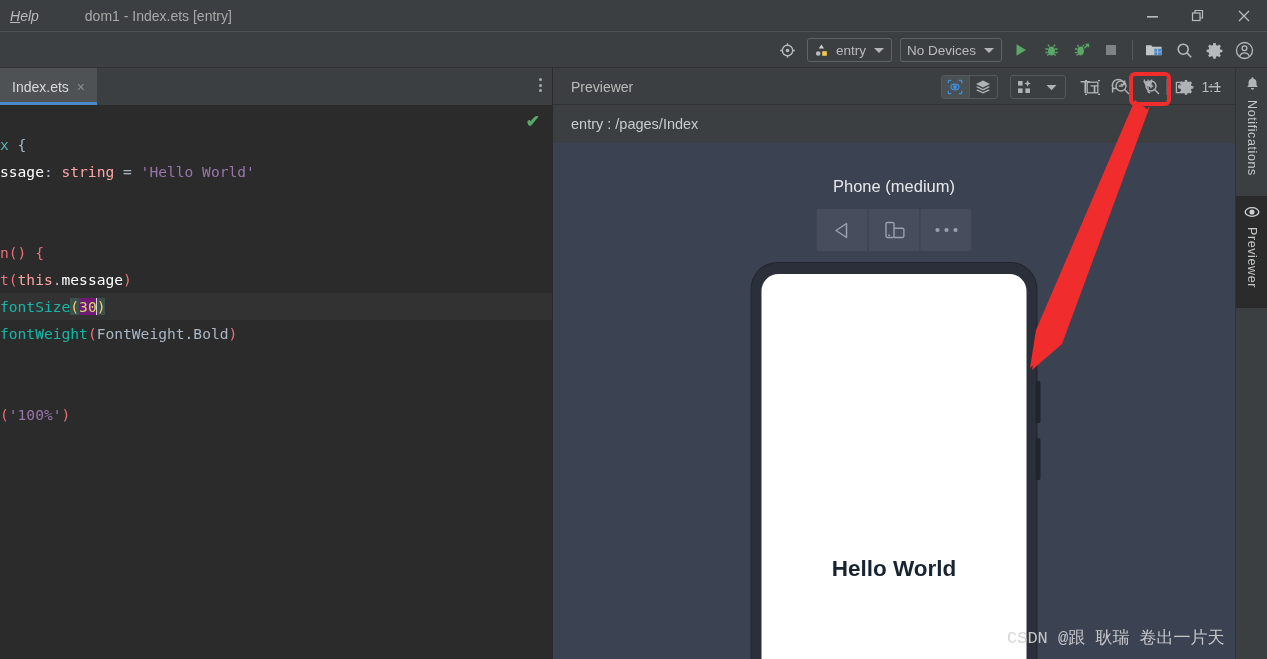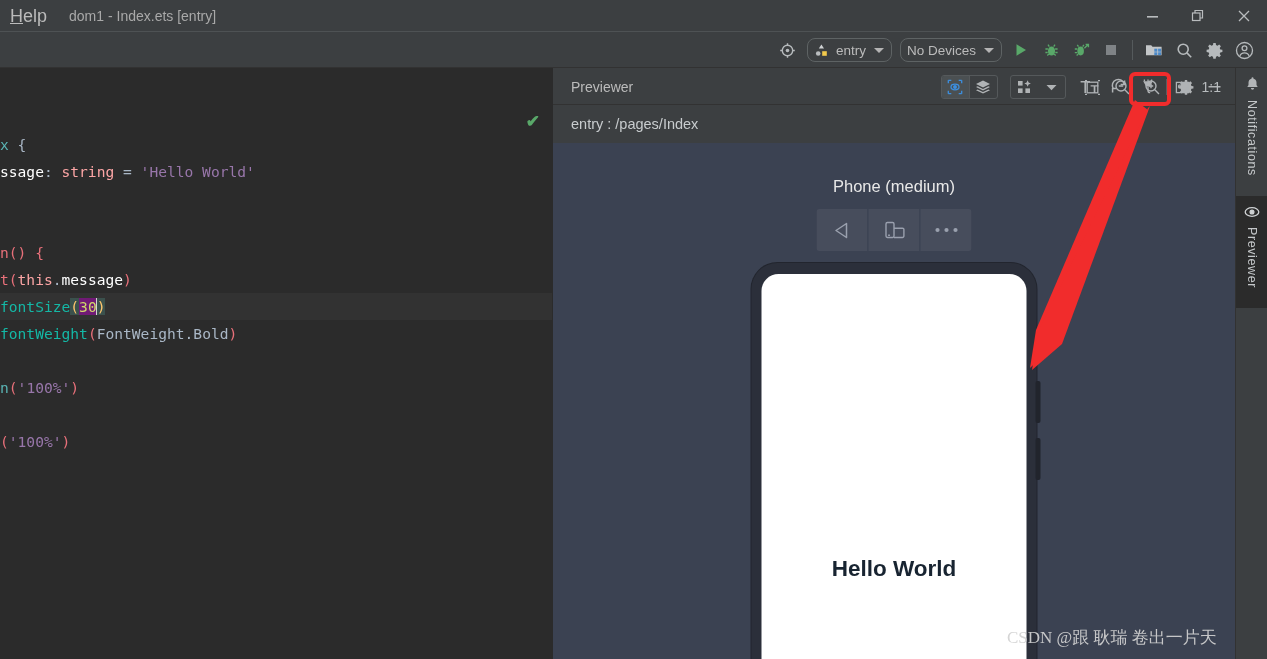--- a/index.html
+++ b/index.html
@@ -13,26 +13,27 @@
   #app { position: relative; width: 1267px; height: 659px; }
 
   
   .titlebar {
     position: absolute; left: 0; top: 0; width: 1267px; height: 32px;
     background: #3c3f41;
     display: flex; align-items: center;
   }
   .menu-area { display: flex; align-items: center; height: 32px; padding-left: 0px; }
   .menu-item {
-    color: #bbbbbb; font-size: 18px; padding: 3px 10px; line-height: 18px;
+    color: #bbbbbb; font-size: 14px; padding: 3px 10px; line-height: 18px;
     white-space: nowrap;
+    font-style: italic;
   }
   .menu-item .mn { text-decoration: underline; }
   .win-title {
-    color: #a9a9a9; font-size: 14px; margin-left: 12px; white-space: nowrap;
+    color: #a9a9a9; font-size: 14px; margin-left: 36px; white-space: nowrap;
   }
   .win-controls {
     position: absolute; right: 0; top: 0; height: 32px;
     display: flex; align-items: center;
   }
   .win-btn {
     width: 46px; height: 32px; display: flex; align-items: center; justify-content: center;
     color: #c0c0c0;
   }
   .win-btn svg { display: block; }
@@ -46,21 +47,21 @@
     position: absolute; left: 0; top: 32px; width: 1267px; height: 36px;
     background: #3c3f41;
     display: flex; align-items: center; justify-content: flex-end;
     padding-right: 8px;
   }
   .tb-icon {
     width: 30px; height: 28px; display: flex; align-items: center; justify-content: center;
     color: #aeb2b5;
   }
   .combo {
-    height: 24px; border: 1px solid #5e6364; border-radius: 8px;
+    height: 24px; border: 1px solid #5e6364; border-radius: 3px;
     display: flex; align-items: center; gap: 6px;
     padding: 0 7px 0 6px; margin: 0 4px;
     color: #bbbbbb; font-size: 13.5px; white-space: nowrap;
   }
   .combo .caret {
     width: 0; height: 0;
     border-left: 5px solid transparent; border-right: 5px solid transparent;
     border-top: 5px solid #b4b4b4; margin-left: 2px;
   }
   .tb-divider { width: 1px; height: 20px; background: #555a5c; margin: 0 6px; }
@@ -246,21 +247,21 @@
     margin-top: 5px; color: #c4c7c9; white-space: nowrap;
   }
 
   
   .annot { position: absolute; left: 0; top: 0; width: 1267px; height: 659px; pointer-events: none; }
 
   
   .watermark {
     position: absolute; left: 1007px; top: 626px;
     color: #d2d2d2; font-size: 17px; white-space: nowrap;
-    font-family: Liberation Serif, serif;
+    font-family: Liberation Mono, monospace;
     opacity: 0.92;
   }
 </style>
 </head>
 <body>
 
 <div id="app">
 
   <div class="titlebar">
     <div class="menu-area">
@@ -365,34 +366,45 @@
       <svg width="19" height="19" viewBox="0 0 19 19" fill="none" stroke="#b6babc" stroke-width="1.3">
         <circle cx="9.5" cy="9.5" r="8"></circle>
           <circle cx="9.5" cy="7.3" r="2.4"></circle>
         <path d="M4.7 15.4c.7-2.3 2.6-3.6 4.8-3.6s4.1 1.3 4.8 3.6"></path>
       </svg>
     </div>
   </div>
   <div class="toolbar-sep-line"></div>
 
   <div class="editor-pane">
+    <div class="tabs-row">
+      <div class="tab">
+        <span>Index.ets</span>
+        <span class="tab-close">×</span>
+        <span class="tab-underline"></span>
+      </div>
+      <div class="tab-gear">
+        <span class="dot3"></span>
+          <span class="dot3"></span>
+          <span class="dot3"></span>
+      </div>
+    </div>
 
     <div class="code-area">
       <div class="inspect-check">✔</div>
       <div class="code-lines">
         <div class="cline"><span class="teal">x</span> <span class="punc">{</span></div>
         <div class="cline"><span class="id">ssage</span><span class="punc">: </span><span class="kw">string</span><span class="punc"> = </span><span class="str">'Hello World'</span></div>
         <div class="cline">&nbsp;</div>
         <div class="cline">&nbsp;</div>
         <div class="cline"><span class="pink">n() {</span></div>
         <div class="cline"><span class="pink">t(</span><span class="kw">this</span><span class="punc">.</span><span class="id">message</span><span class="pink">)</span></div>
         <div class="cline current"><span class="fn">fontSize</span><span class="brkt-hl">(</span><span class="num-hl">30</span><span class="caret-bar"></span><span class="brkt-hl">)</span></div>
         <div class="cline"><span class="fn">fontWeight</span><span class="pink">(</span><span class="punc">FontWeight</span><span class="punc">.</span><span class="punc">Bold</span><span class="pink">)</span></div>
         <div class="cline">&nbsp;</div>
-        <div class="cline"><span class="teal">n</span><span class="pink">(</span><span class="str">'100%'</span><span class="pink">)</span></div>
         <div class="cline">&nbsp;</div>
         <div class="cline"><span class="pink">(</span><span class="str">'100%'</span><span class="pink">)</span></div>
       </div>
     </div>
   </div>
   <div class="vsplit"></div>
 
   <div class="previewer">
 
     <div class="pv-header">

